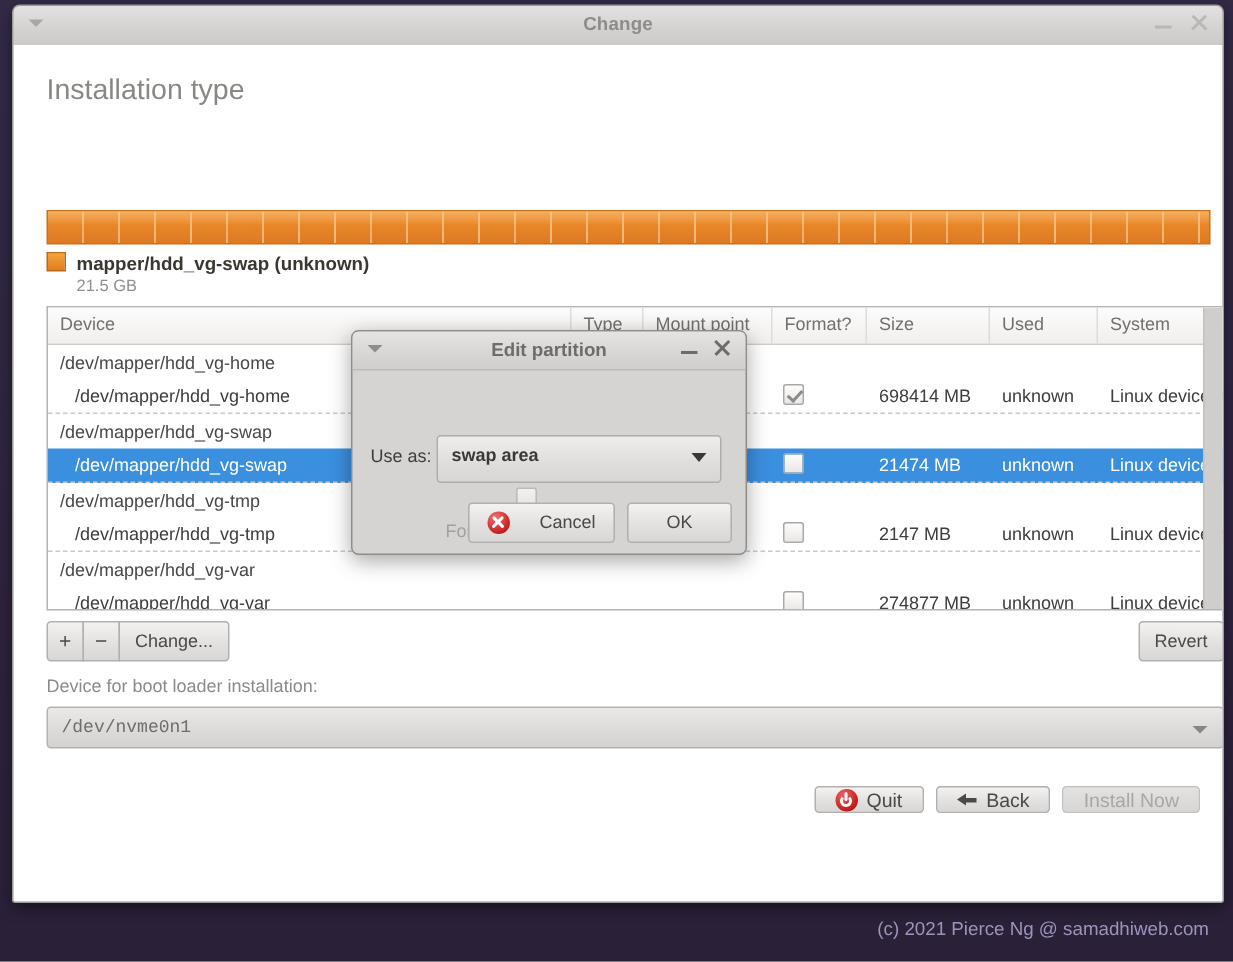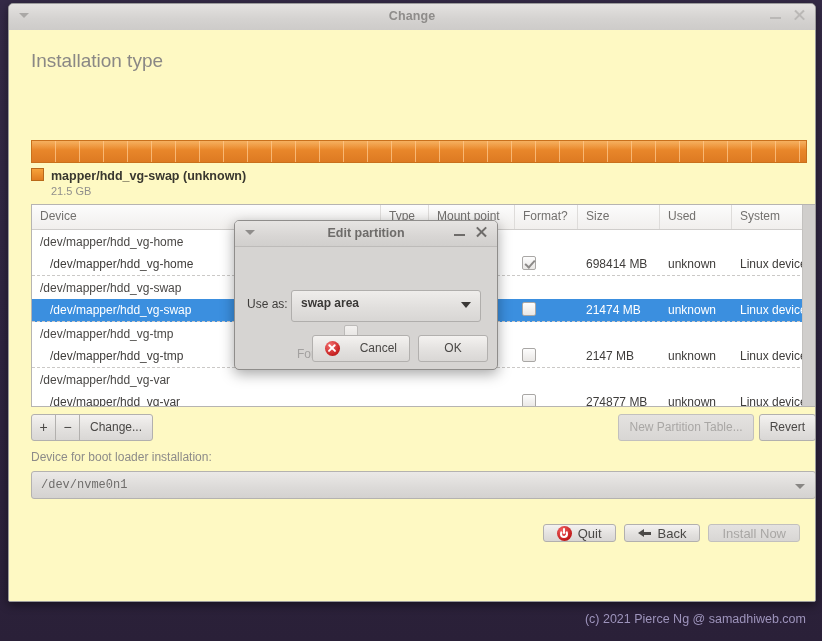--- a/index.html
+++ b/index.html
@@ -88,21 +88,21 @@
     width: 13px; height: 2.4px;
     background: #bab8b6;
   }
   .tb-close::before { transform: rotate(45deg); }
   .tb-close::after  { transform: rotate(-45deg); }
 
   #content {
     position: absolute;
     left: 0; right: 0;
     top: 26px; bottom: 0;
-    background: #fef9c3;
+    background: #ffffff;
   }
 
   #page-title {
     position: absolute;
     left: 22px; top: 20px;
     font-size: 19px;
     color: #8a8885;
     font-weight: normal;
   }
 
@@ -627,21 +627,20 @@
       <div id="tscroll"></div>
     </div>
 
     <div id="toolbar">
       <div id="tb-left">
         <div class="btn plus">+</div>
         <div class="btn minus">−</div>
         <div class="btn change">Change...</div>
       </div>
       <div id="tb-right">
-        <div class="btn npt disabled">New Partition Table...</div>
         <div class="btn rev">Revert</div>
       </div>
     </div>
 
     <div id="bl-label">Device for boot loader installation:</div>
     <div id="bl-combo">
       <span class="dev">/dev/nvme0n1</span>
       <span class="arrow"></span>
     </div>
 

